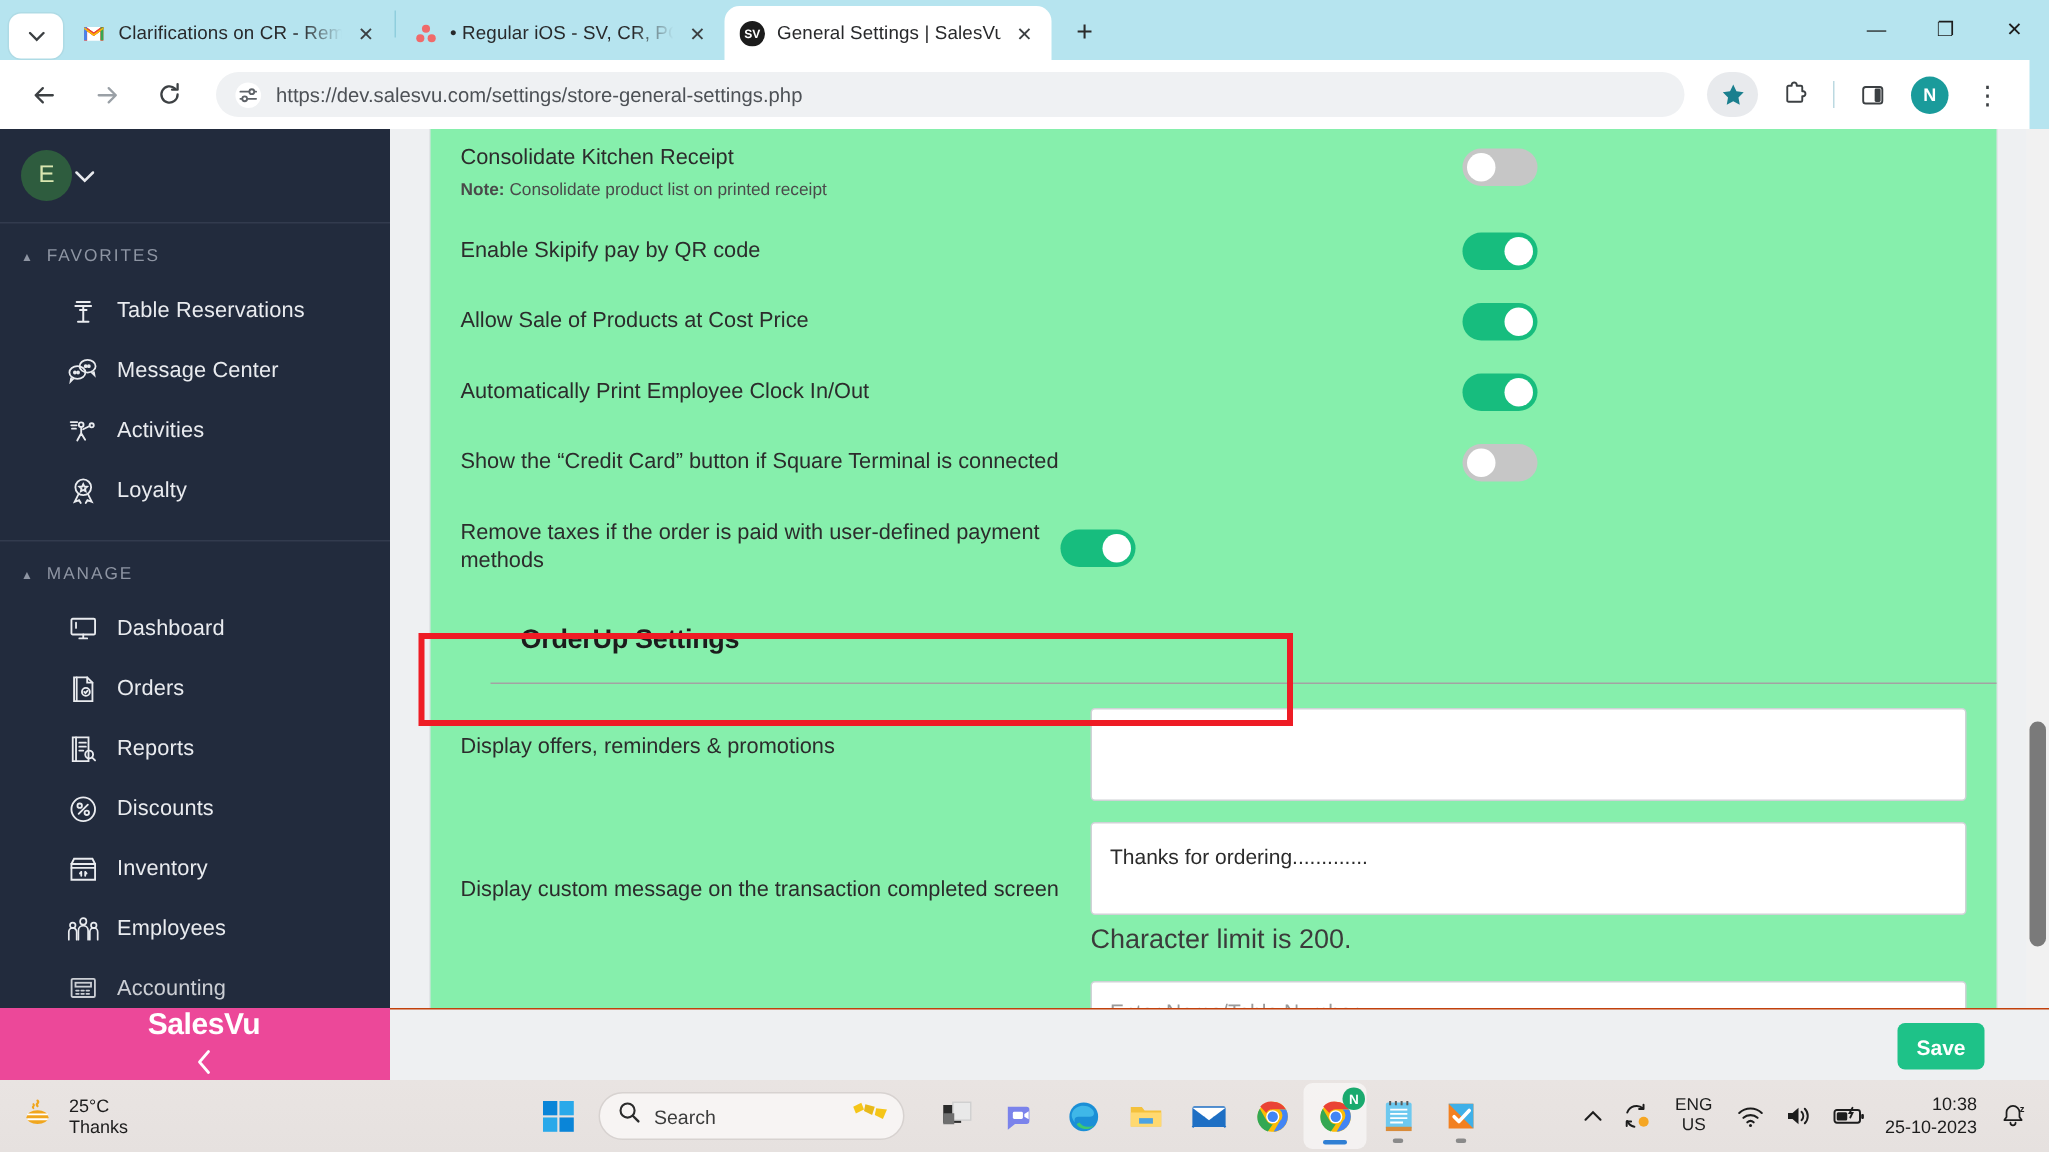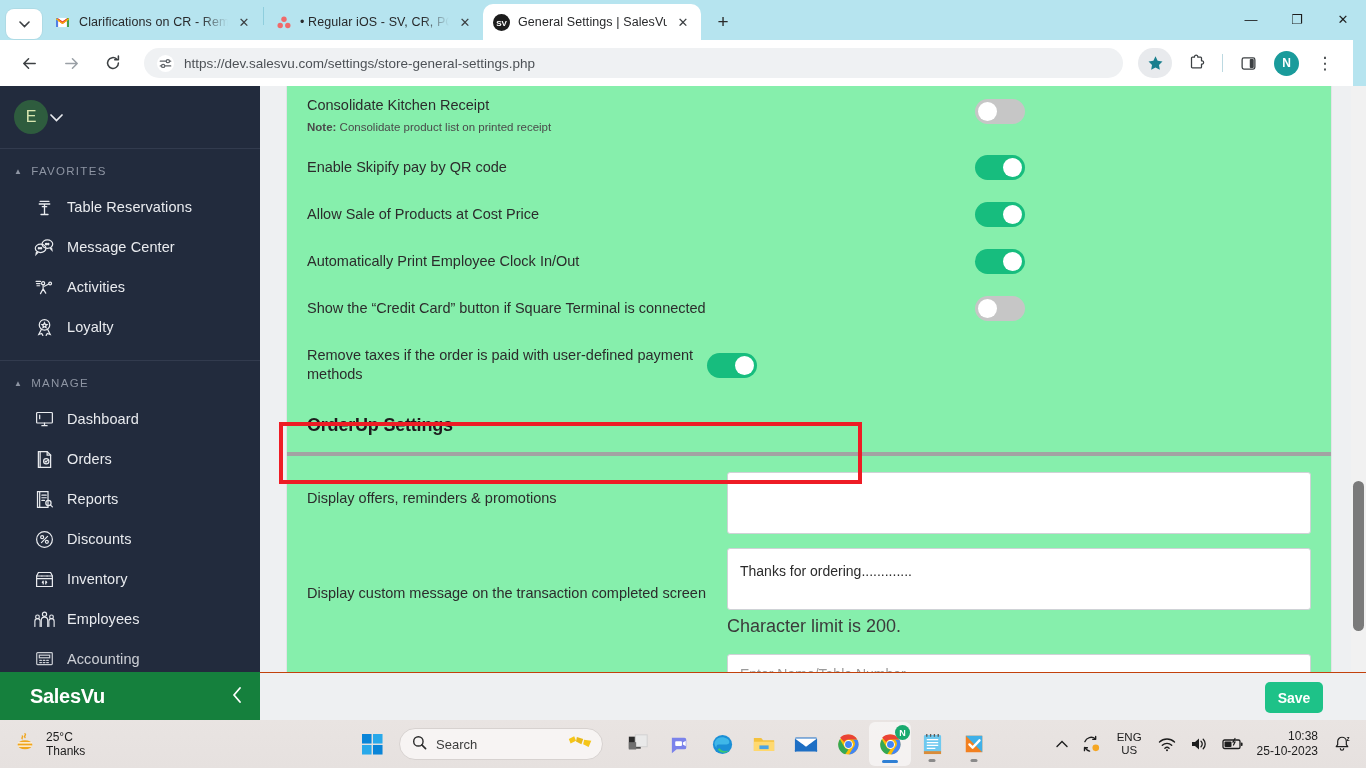--- a/index.html
+++ b/index.html
@@ -78,27 +78,27 @@
   .sb-uname { color:#ffffff; font-size:14.5px; font-weight:bold; line-height:17px; }
   .sb-uemail { color:#d7dbe3; font-size:11.5px; line-height:16px; }
   .sb-caret { color:#e8eaee; font-size:13px; padding:0 2px; }
   .sb-divider { height:1px; background:#323b4e; margin:0; }
   .sb-group {
     display:flex; align-items:center; gap:8px;
     padding:16px 0 10px 14px; color:#8e95a3;
     font-size:11.5px; letter-spacing:1.3px;
   }
   .sb-group .tri { font-size:8px; color:#8e95a3; }
-  .sb-item { display:flex; align-items:center; height:40px; padding-left:29px; color:#e9ebef; }
+  .sb-item { display:flex; align-items:center; height:40px; padding-left:29px; color:#e9ebef;margin-left:11px; }
   .sb-ico { width:30px; flex:0 0 30px; display:flex; align-items:center; justify-content:center; }
   .sb-label { font-size:14.5px; margin-left:8px; letter-spacing:.1px; }
   .sb-footer {
     position:absolute; left:0; bottom:0; width:260px; height:48px;
-    background:#15803d; display:flex; align-items:center;
-    justify-content:space-between; padding:0 18px 0 30px;
+    background:#ec4899; display:flex; align-items:center;
+    justify-content:space-between; padding:0 18px 0 30px;flex-direction:column;
   }
   .sb-logo { color:#ffffff; font-size:20px; font-weight:bold; letter-spacing:-.3px; }
   .sb-collapse { color:#ffffff; font-size:15px; }
 
   
   .content { position:absolute; left:260px; top:0; width:1106px; height:634px; background:#eef0f2; }
   .card {
     position:absolute; left:26px; top:0; width:1046px; background:#86efac;
     border:1px solid #e2e4e7; border-top:none;
   }
@@ -503,21 +503,21 @@
             </div>
         </div>
 
         <div class="row" style="height:66px">
           <div class="row-label" style="max-width:400px">Remove taxes if the order is paid with user-defined payment methods</div>
           <div class="toggle on">
               <span class="knob"></span>
             </div>
         </div>
 
-        <div class="row" style="height:58px; border-bottom:4px solid #a3a3a3;">
+        <div class="row" style="height:58px; border-bottom:1px solid #a3a3a3;margin-left:40px;">
           <div class="sec-title">OrderUp Settings</div>
         </div>
 
         <div class="field-row" style="height:84px">
           <div class="field-label">Display offers, reminders &amp; promotions</div>
           <div class="field-ctrl">
             <textarea class="ta" rows="2" style="height: 62px;" placeholder=""></textarea>
           </div>
         </div>
 

